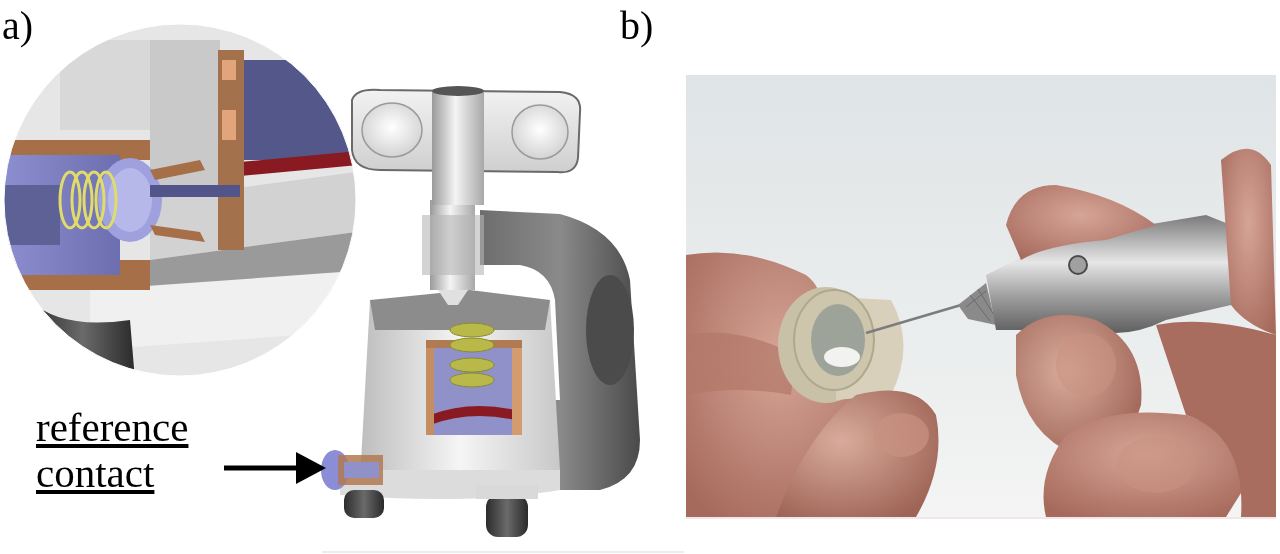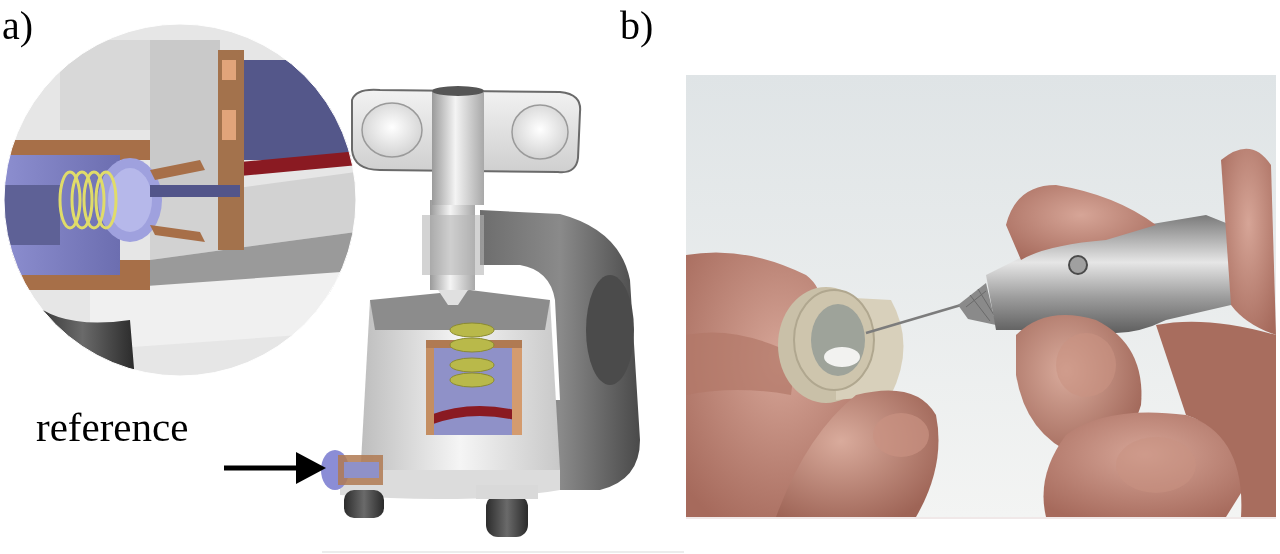--- a/index.html
+++ b/index.html
@@ -1,21 +1,21 @@
 <!DOCTYPE html>
 <html><head>
 <meta charset="utf-8">
 <style>
   html, body { margin:0; padding:0; background:#ffffff; }
   body { width:1280px; height:554px; position:relative; overflow:hidden;
          font-family:"Liberation Serif","DejaVu Serif",serif; color:#000; }
   .panel-label { position:absolute; font-size:40px; line-height:1; }
   #label-a { left:2px; top:6px; }
   #label-b { left:620px; top:6px; }
-  .callout { position:absolute; left:36px; top:404px; font-size:41px; line-height:46px; }
+  .callout { position:absolute; left:36px; top:404px; font-size:41px; line-height:46px;text-decoration:underline; }
   .arrow { position:absolute; left:222px; top:448px; width:106px; height:40px; }
   .figure-svg { position:absolute; left:0; top:0; }
   .photo { position:absolute; left:686px; top:75px; width:590px; height:442px;
            overflow:hidden; border-bottom:2px solid #f0e8e8; }
 </style>
 </head>
 <body>
 
 <div id="label-a" class="panel-label">a)</div>
 <div id="label-b" class="panel-label">b)</div>
@@ -139,20 +139,21 @@
 
     <rect x="344" y="490" width="40" height="28" rx="10" fill="url(#gFoot)"></rect>
     <rect x="486" y="495" width="42" height="42" rx="12" fill="url(#gFoot)"></rect>
     <rect x="476" y="485" width="62" height="14" fill="#d9d9d9"></rect>
   </g>
   <line x1="322" y1="552" x2="684" y2="552" stroke="#ececec" stroke-width="2"></line>
 </svg>
 
 <div class="callout">
   <div>reference</div>
+  <div>contact</div>
 </div>
 <svg class="arrow" viewBox="0 0 106 40">
   <line x1="2" y1="20" x2="78" y2="20" stroke="#000" stroke-width="5"></line>
   <polygon points="74,4 104,20 74,36" fill="#000"></polygon>
 </svg>
 
 <div class="photo">
   <svg width="590" height="442" viewBox="0 0 590 442">
     <defs>
       <linearGradient id="pBg" x1="0" x2="0" y1="0" y2="1">

